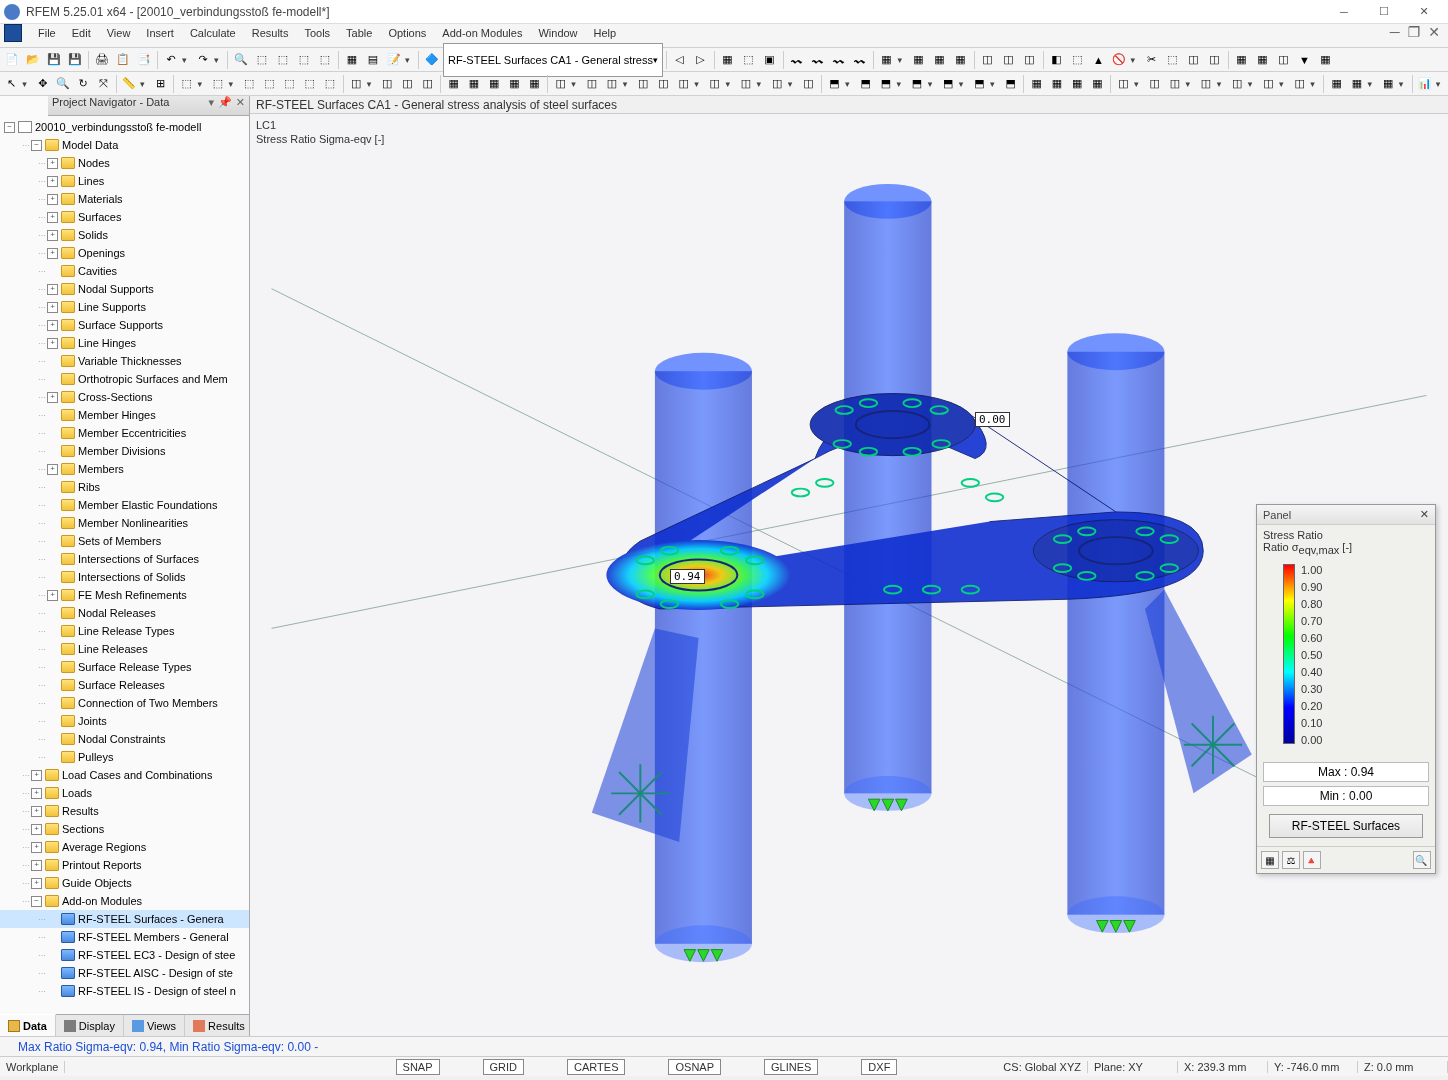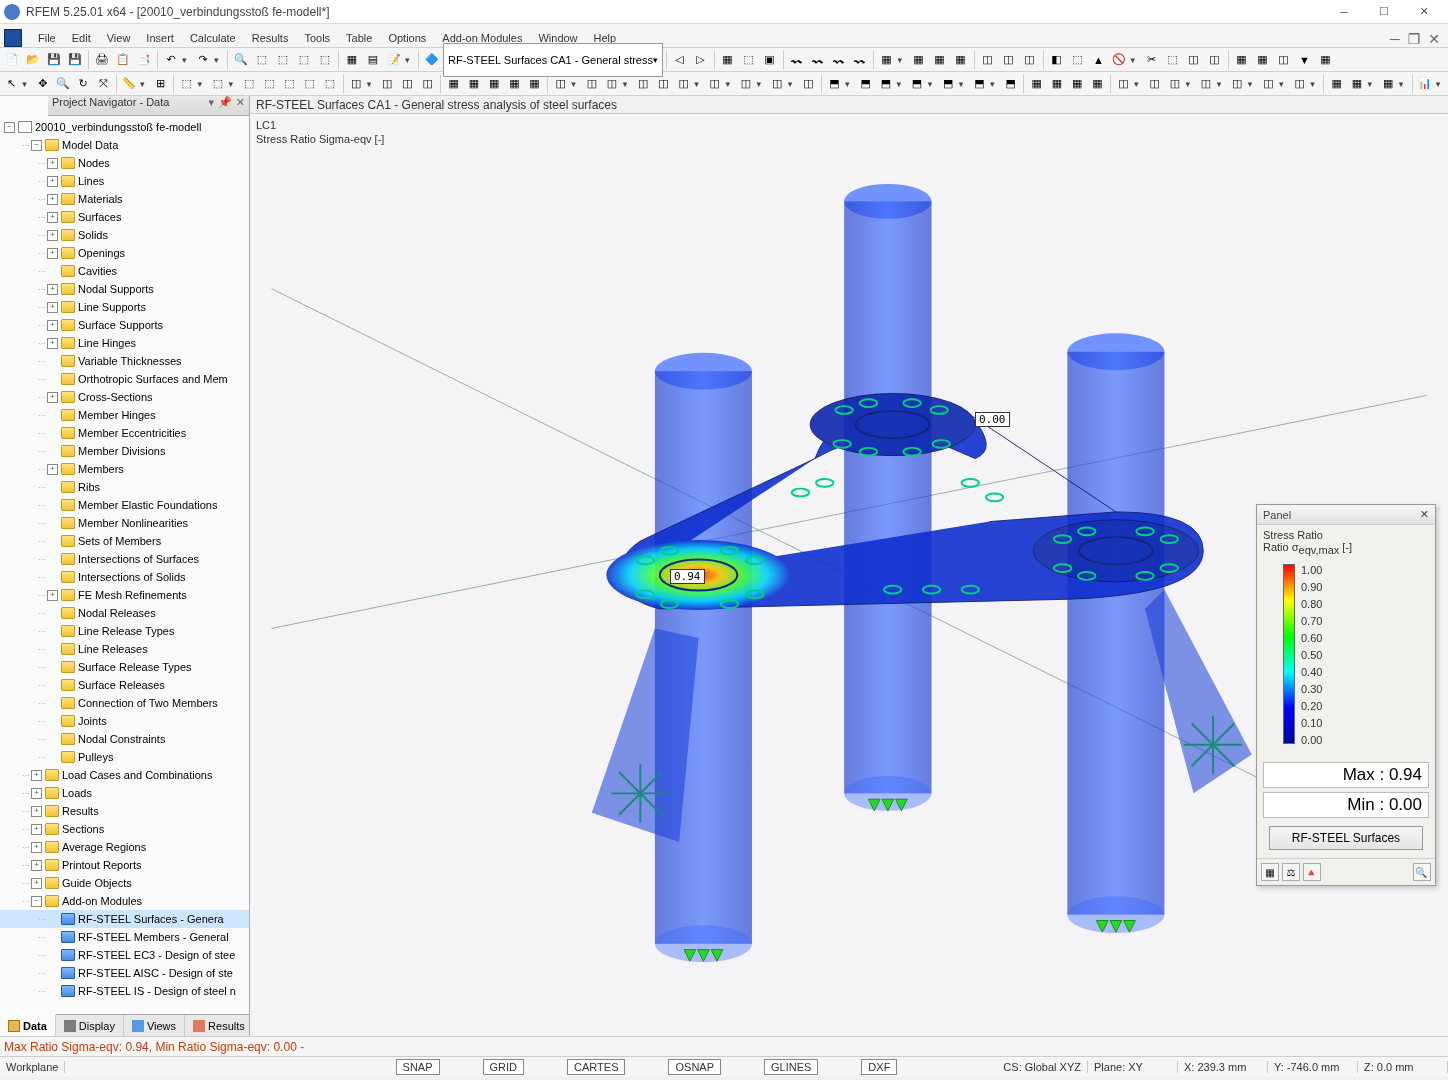--- a/index.html
+++ b/index.html
@@ -2,21 +2,21 @@
 <html><head>
 <meta charset="utf-8">
 <style>
 * { box-sizing: border-box; margin: 0; padding: 0; font-family: 'Segoe UI', Tahoma, sans-serif; font-size: 11px; }
 body { background: #f0f0f0; color: #000; width: 1448px; height: 1080px; overflow: hidden; transform-origin: top left; }
 .titlebar { height: 24px; background: #fff; display: flex; align-items: center; padding: 0 4px; border-bottom: 1px solid #ddd; }
 .titlebar .app-icon { width: 16px; height: 16px; margin-right: 6px; background: #4a7bc7; border-radius: 50%; }
 .titlebar .title { flex: 1; color: #444; font-size: 12px; }
 .winbtns { display: flex; }
 .winbtn { width: 40px; height: 26px; display: flex; align-items: center; justify-content: center; color: #555; cursor: pointer; }
-.menubar { height: 24px; background: #f5f5f5; display: flex; align-items: flex-end; padding: 0 4px; border-bottom: 1px solid #d0d0d0; }
+.menubar { height: 24px; background: #f5f5f5; display: flex; align-items: flex-start; padding: 0 4px; border-bottom: 1px solid #d0d0d0; }
 .menu-icon { width: 18px; height: 18px; background: #1e4f9c; margin-right: 8px; border: 1px solid #0a2a5c; }
 .menuitem { padding: 3px 8px; cursor: pointer; color: #333; }
 .mbr { margin-left: auto; display: flex; color: #666; }
 .mbr span { padding: 0 4px; cursor: pointer; font-size: 14px; }
 .toolbar { height: 24px; background: #f5f5f5; display: flex; align-items: center; padding: 0 2px; border-bottom: 1px solid #d0d0d0; gap: 1px; }
 .tbtn { width: 20px; height: 20px; display: flex; align-items: center; justify-content: center; cursor: pointer; border: 1px solid transparent; }
 .tsep { width: 1px; height: 18px; background: #ccc; margin: 0 2px; }
 .tdrop { min-width: 10px; height: 20px; display: flex; align-items: center; font-size: 9px; color: #444; cursor: pointer; }
 .selbox { height: 20px; border: 1px solid #999; background: #fff; display: flex; align-items: center; padding: 16px 4px; font-size: 11px; min-width: 200px; }
 .mainrow { display: flex; height: calc(100% - 28px - 24px - 24px - 24px - 20px - 20px); }
@@ -41,26 +41,26 @@
 .vpheader { height: 18px; background: #f0f0f0; border-bottom: 1px solid #ccc; padding: 0 6px; font-size: 12px; color: #333; display: flex; align-items: center; }
 .vpinfo { position: absolute; top: 22px; left: 6px; font-size: 12px; color: #333; line-height: 14px; }
 .canvas-area { position: absolute; top: 18px; left: 0; right: 0; bottom: 0; }
 .panel-float { position: absolute; right: 12px; top: 408px; width: 180px; background: #f0f0ec; border: 1px solid #999; box-shadow: 2px 2px 5px rgba(0,0,0,0.2); }
 .panel-hdr { height: 20px; background: linear-gradient(#f5f5f5,#e2e2e2); display: flex; align-items: center; padding: 0 6px; font-size: 11px; color: #444; border-bottom: 1px solid #ccc; }
 .panel-hdr .x { margin-left: auto; cursor: pointer; }
 .panel-body { padding: 4px 6px; font-size: 11px; color: #333; }
 .legend-scale { display: flex; margin: 8px 0; }
 .legend-bar { width: 12px; height: 180px; background: linear-gradient(to bottom, #ff0000 0%, #ff7f00 10%, #ffff00 20%, #80ff00 30%, #00ff00 40%, #00ff80 50%, #00ffff 60%, #0080ff 70%, #0000ff 80%, #0000a0 100%); border: 1px solid #666; margin-left: 20px; }
 .legend-labels { display: flex; flex-direction: column; justify-content: space-between; height: 182px; margin-left: 6px; font-size: 11px; }
-.legend-minmax { background: #fff; border: 1px solid #bbb; padding: 2px 6px; margin: 4px 6px; font-size: 17px; text-align: right; }
+.legend-minmax { background: #fff; border: 1px solid #bbb; padding: 2px 6px; margin: 4px 6px; font-size: 12px; text-align: center; }
 .panel-btn { display: block; margin: 8px 12px 4px; padding: 4px 0; text-align: center; border: 1px solid #999; background: linear-gradient(#f5f5f5,#e5e5e5); font-size: 12px; cursor: pointer; }
 .panel-tools { display: flex; padding: 4px; gap: 3px; border-top: 1px solid #ccc; margin-top: 8px; }
 .panel-tools .tb { width: 18px; height: 18px; border: 1px solid #aaa; background: #f5f5f5; cursor: pointer; display:flex; align-items:center; justify-content:center; font-size:10px; }
 .panel-tools .tb.r { margin-left: auto; }
-.bottominfo { height: 20px; background: #f5f5f5; border-top: 1px solid #ccc; padding: 0 4px; font-size: 12px; color: #c2410c; display: flex; align-items: center; }
+.bottominfo { height: 20px; background: #f5f5f5; border-top: 1px solid #ccc; padding: 0 18px; font-size: 12px; color: #1d4ed8; display: flex; align-items: center; }
 .statusbar { height: 20px; background: #f5f5f5; border-top: 1px solid #ccc; display: flex; align-items: center; font-size: 11px; color: #333; }
 .statusbar .sitem { padding: 0 6px; border-right: 1px solid #ccc; }
 .statusbar .btnbox { display: flex; margin: 0 100px 0 auto; gap: 44px; }
 .statusbar .sbtn { border: 1px solid #888; background: #fff; padding: 1px 6px; margin-left: -1px; font-size: 11px; display: flex; align-items: center; }
 .statusbar .right { display: flex; margin-left: 0; }
 .statusbar .right .sitem { min-width: 90px; }
 svg.model { width: 100%; height: 100%; }
 .annotation { position: absolute; background: #fff; border: 1px solid #333; padding: 0 3px; font-size: 11px; font-family: monospace; }
 </style>
 </head>

